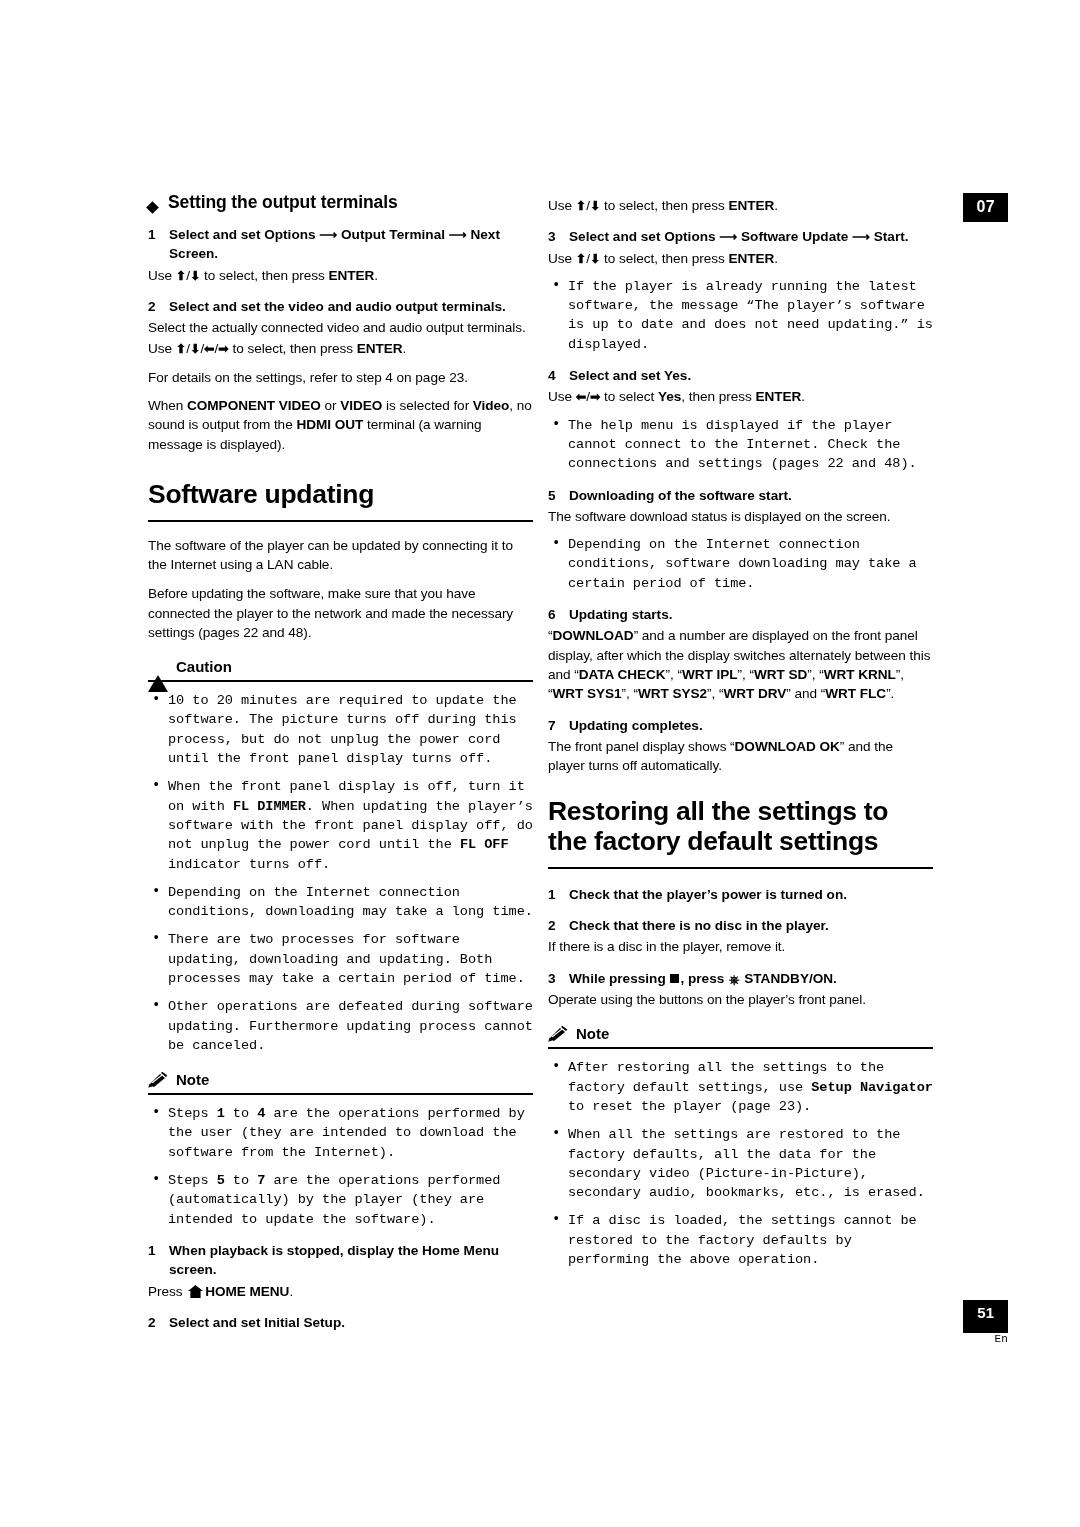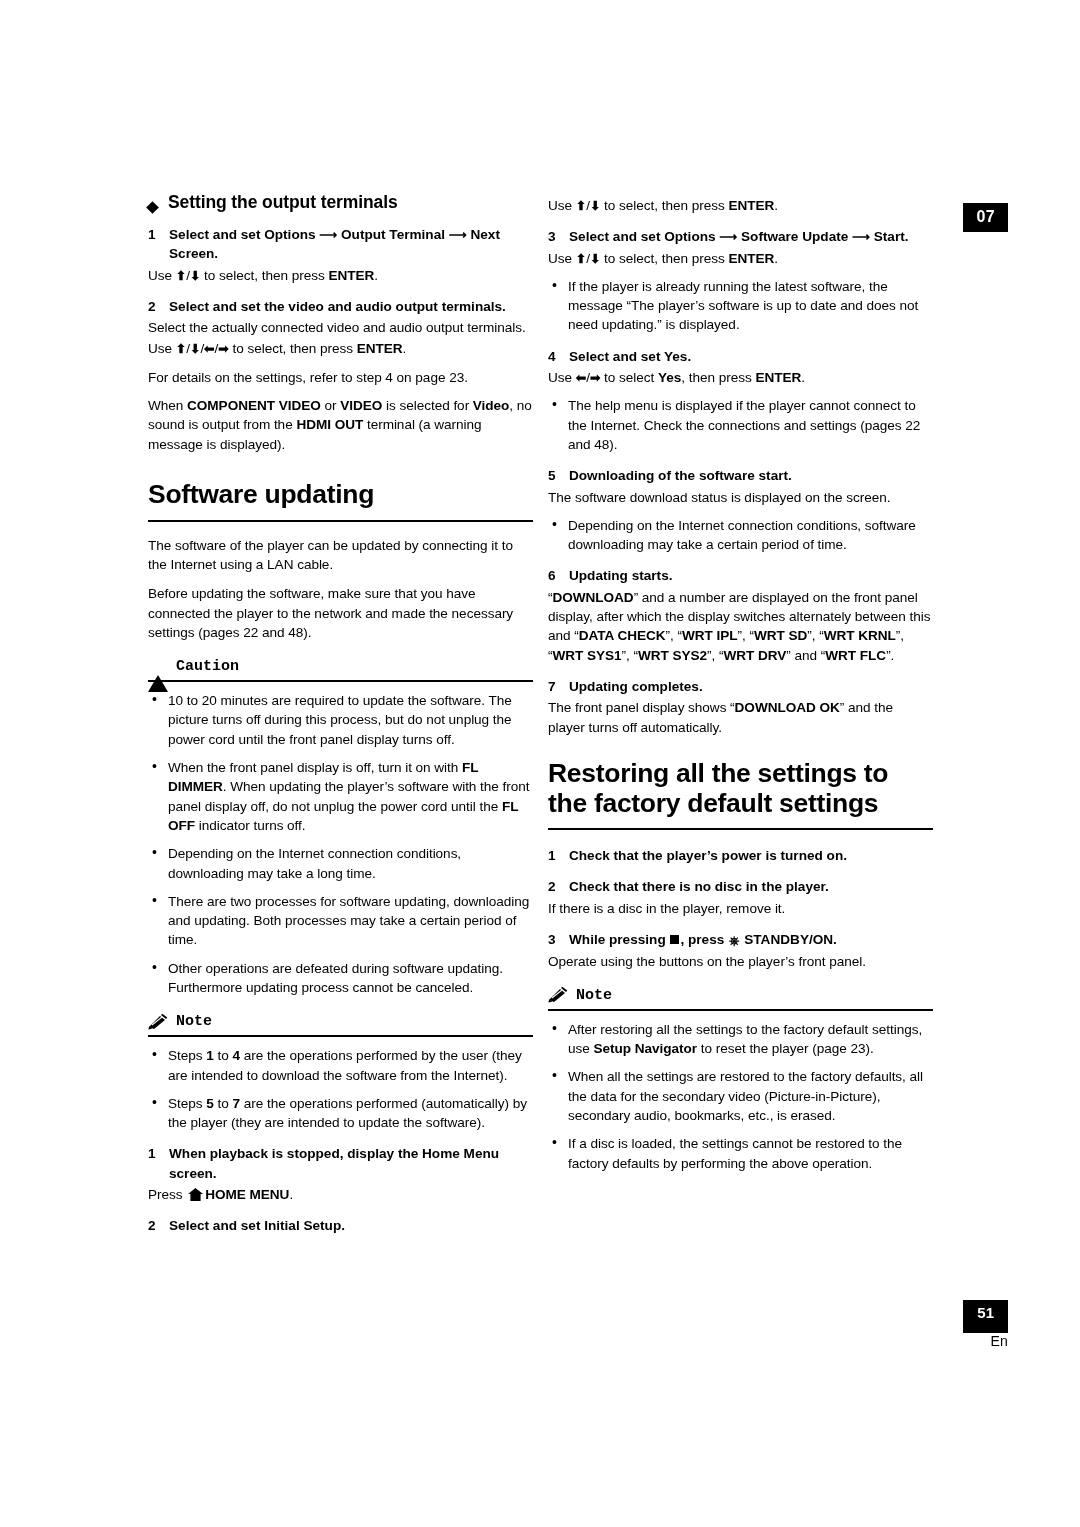--- a/index.html
+++ b/index.html
@@ -84,20 +84,21 @@
     line-height: 1.42;
     margin: 0 0 9px 0;
   }
   .sub.tightb { margin-bottom: 2px; }
 
   
   ul.bl {
     list-style: none;
     margin: 8px 0 9px 0;
     padding: 0;
+    font-family: Liberation Mono, monospace;
   }
   ul.bl li {
     font-size: 13.6px;
     line-height: 1.42;
     position: relative;
     padding-left: 20px;
     margin-bottom: 9px;
     letter-spacing: -0.05px;
   }
   ul.bl li:before {
@@ -113,21 +114,20 @@
     margin: 16px 0 8px 0;
   }
   .box-head {
     display: flex;
     align-items: center;
     font-size: 15px;
     font-weight: bold;
     padding-bottom: 5px;
     border-bottom: 2px solid #000;
     margin-bottom: 9px;
-    font-family: Liberation Mono, monospace;
   }
   .box-head .gl { margin-right: 8px; display:flex; align-items:center; }
   .caution-tri {
     width: 0; height: 0;
     border-left: 10px solid transparent;
     border-right: 10px solid transparent;
     border-bottom: 17px solid #000;
     position: relative;
   }
   .caution-wrap { position: relative; width: 20px; height: 17px; }
@@ -139,21 +139,21 @@
     color: #fff;
     font-size: 12px;
     font-weight: bold;
     line-height: 14px;
   }
 
   
   .chapter-tab {
     position: absolute;
     right: 72px;
-    top: 203px;
+    top: 193px;
     background: #000;
     color: #fff;
     font-size: 16px;
     font-weight: bold;
     padding: 5px 13px 6px 13px;
     letter-spacing: 0.4px;
   }
   .pagenum-box {
     position: absolute;
     right: 72px;
@@ -161,22 +161,23 @@
     background: #000;
     color: #fff;
     font-size: 15px;
     font-weight: bold;
     padding: 4px 14px 12px 14px;
   }
   .pagenum-en {
     position: absolute;
     right: 72px;
     top: 1333px;
-    font-size: 14px;
+    font-size: 11px;
     letter-spacing: 0.2px;
+    font-family: Liberation Mono, monospace;
   }
 
   
   .arrowkey {
     display: inline-block;
     font-size: 12.5px;
     line-height: 1;
     position: relative;
     top: 0px;
     font-weight: bold;

